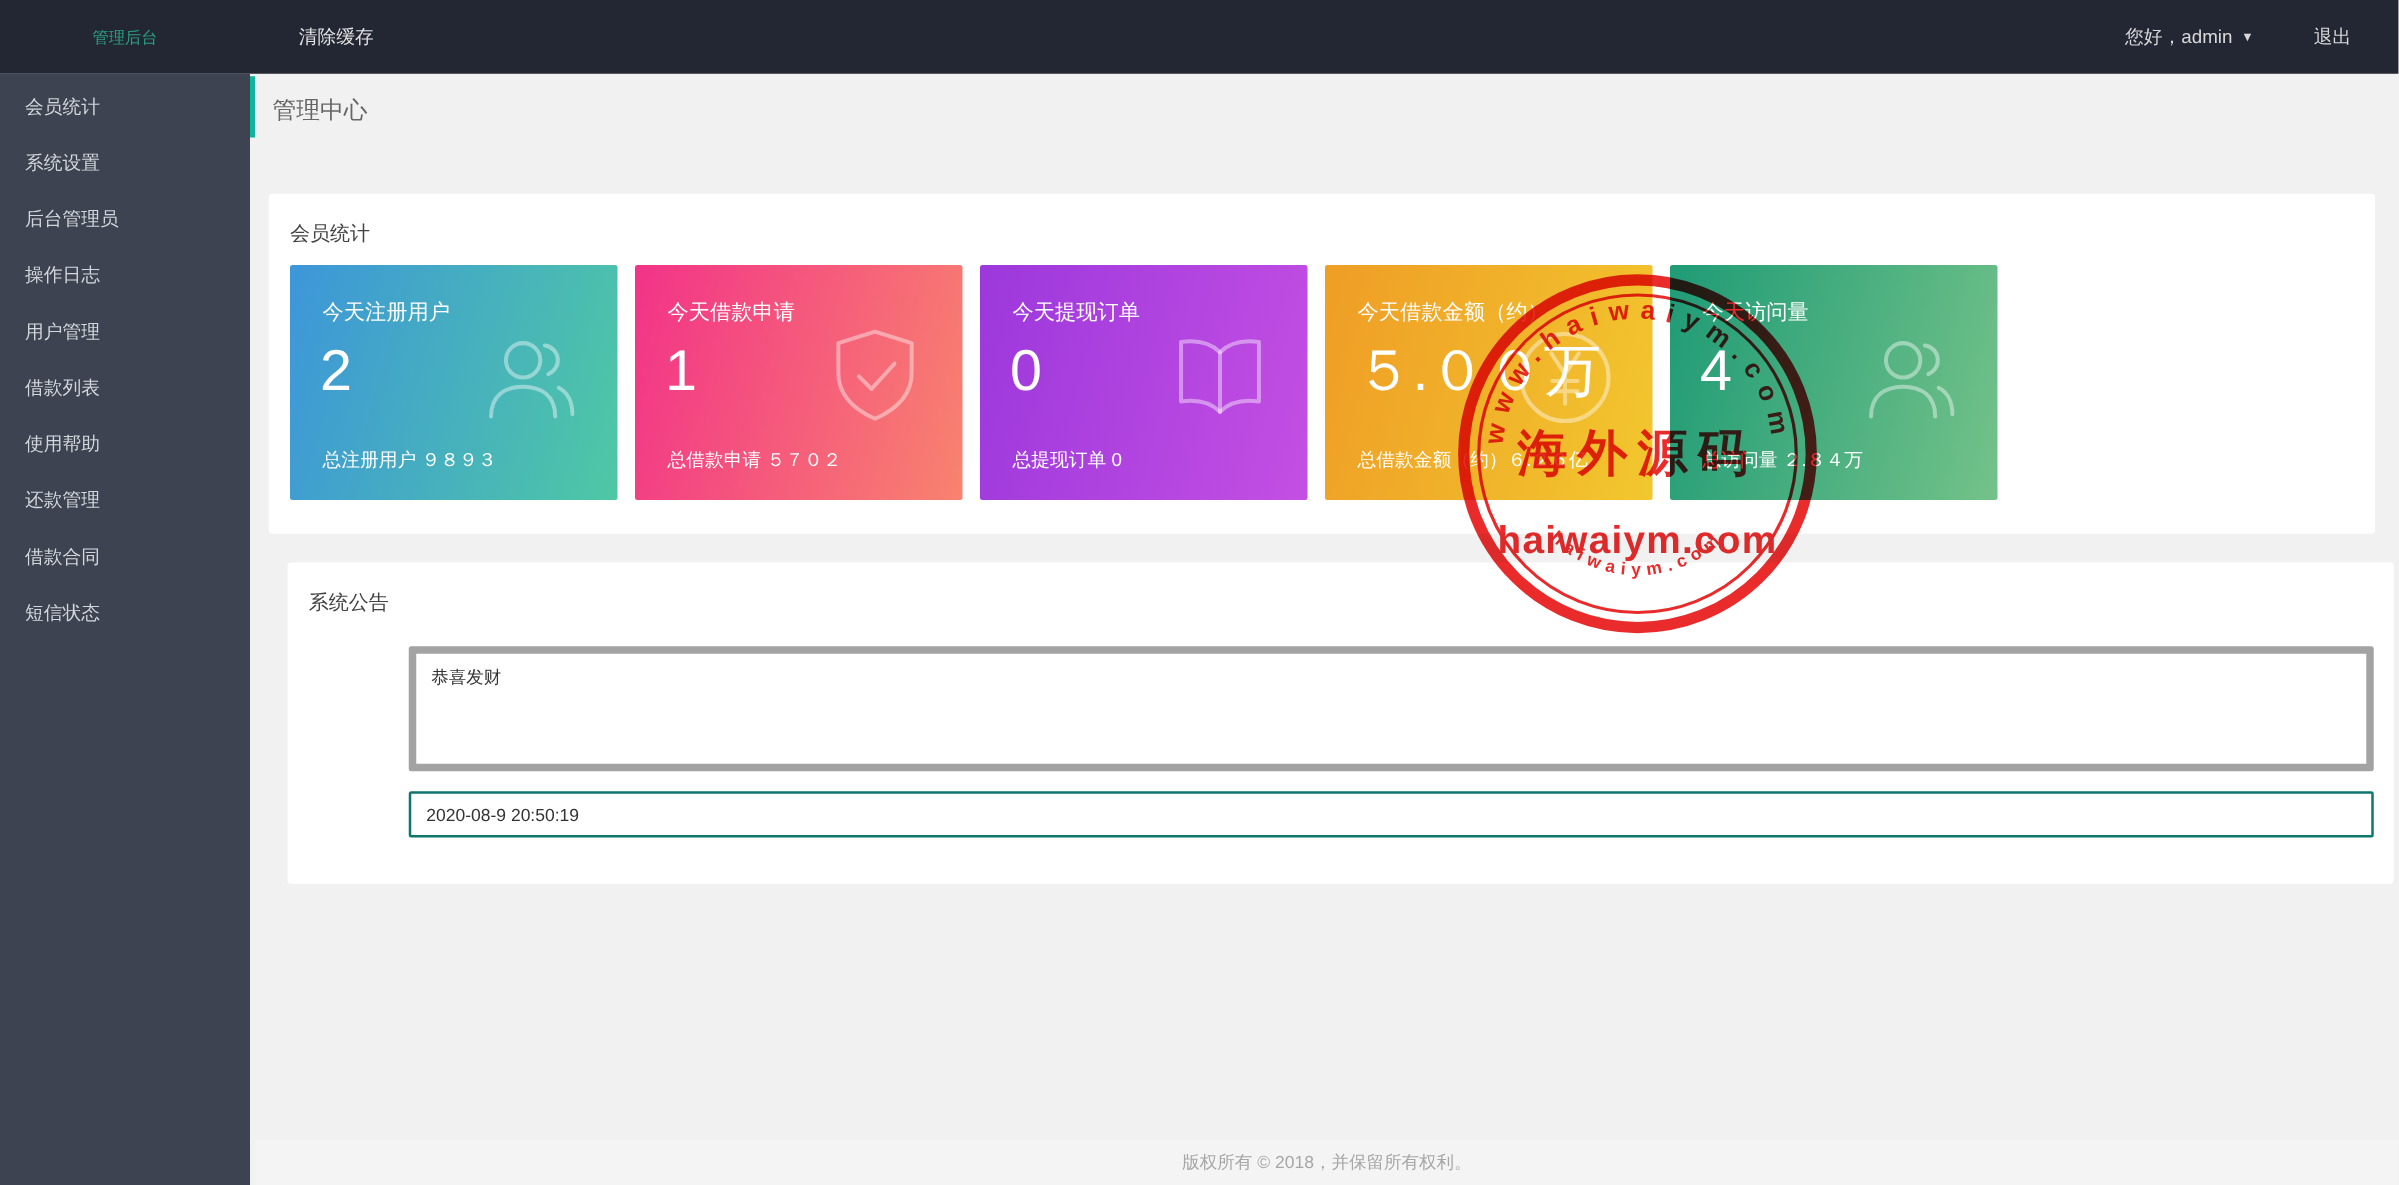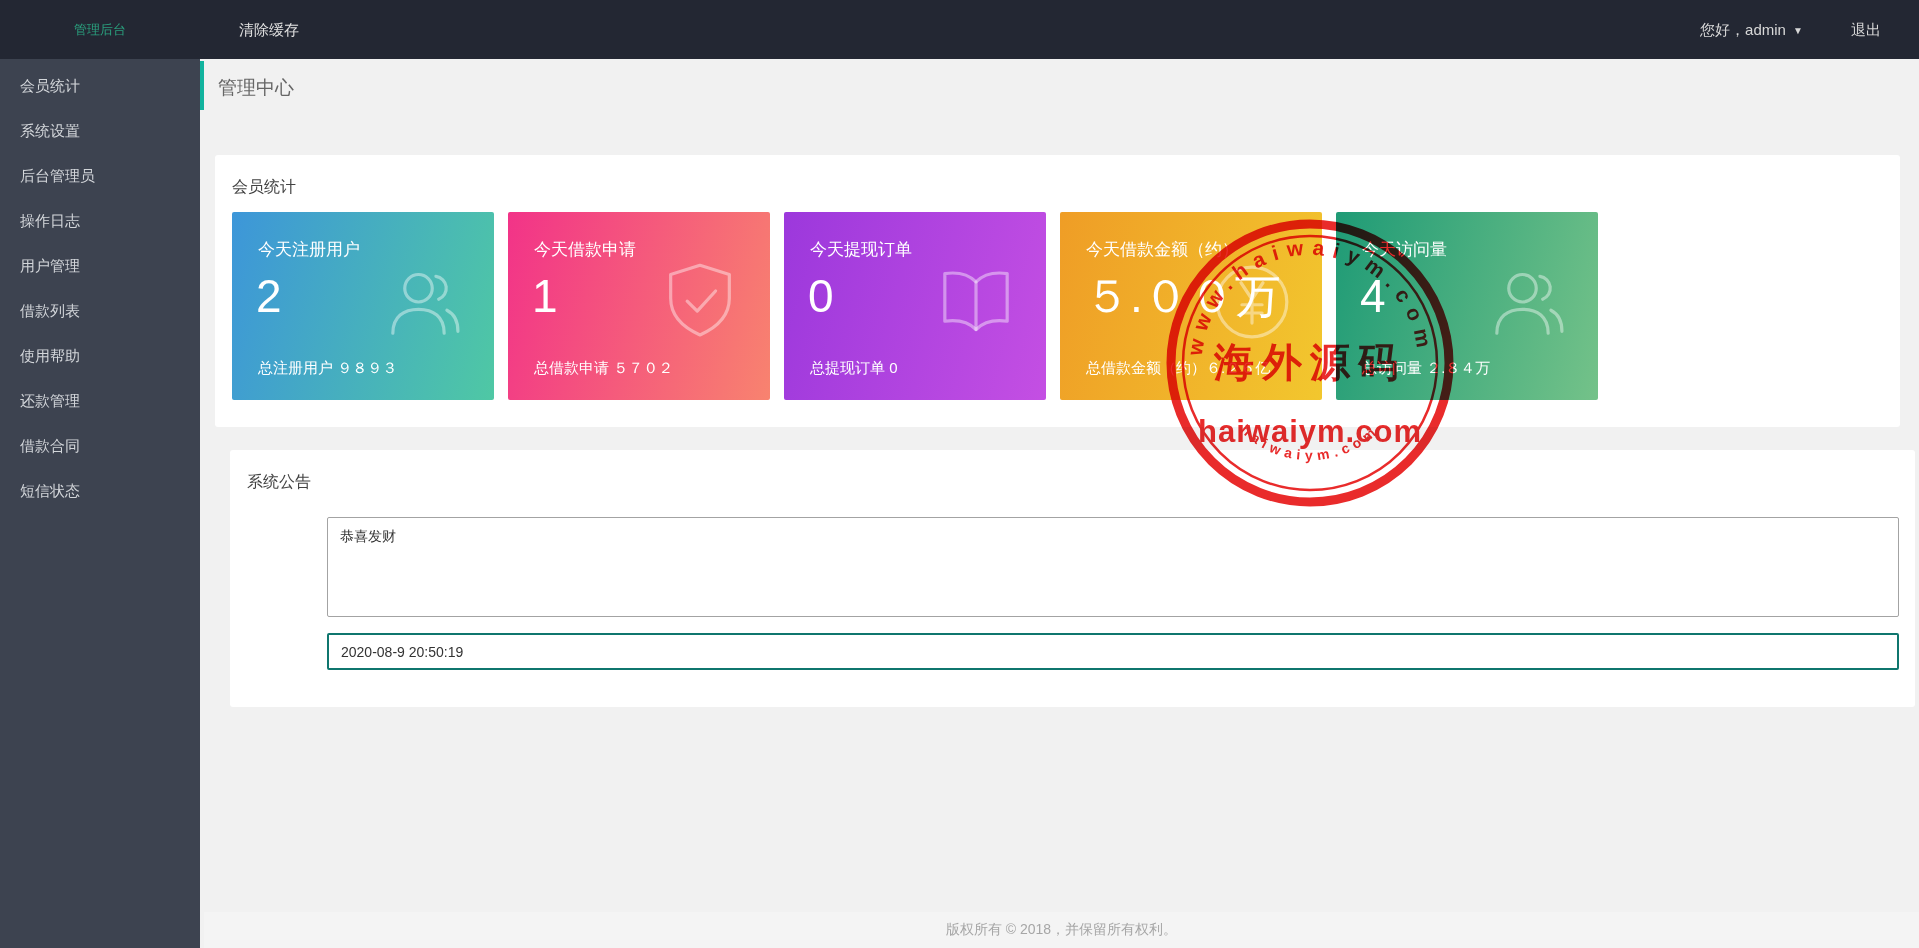--- a/index.html
+++ b/index.html
@@ -32,21 +32,21 @@
   .cards-row{position:absolute;left:17px;top:57px;height:188px;display:flex;gap:14px;}
   .stat-card{position:relative;width:262px;height:188px;border-radius:2px;color:#fff;box-sizing:border-box;overflow:hidden;text-decoration:underline;}
   .card-label{position:absolute;left:26px;top:26px;font-size:17px;}
   .card-value{position:absolute;left:24px;top:54px;font-size:46px;font-weight:300;line-height:60px;white-space:nowrap;}
   .card-total{position:absolute;left:26px;bottom:22px;font-size:15px;white-space:nowrap;}
   .card-icon{position:absolute;right:26px;top:46px;width:88px;height:88px;}
   .card-icon svg{width:88px;height:88px;}
 
   .panel-notice{left:230px;top:450px;width:1685px;height:257px;}
   .notice-textarea{position:absolute;left:97px;top:67px;width:1572px;height:100px;box-sizing:border-box;
-      border:1px solid #a3a3a3;border-radius:2px;padding:10px 12px;font-size:14px;color:#333;resize:none;
+      border:6px solid #a3a3a3;border-radius:2px;padding:10px 12px;font-size:14px;color:#333;resize:none;
       font-family:"Liberation Sans","DejaVu Sans",sans-serif;background:#fff;outline:none;}
   .notice-time{position:absolute;left:97px;top:183px;width:1572px;height:37px;box-sizing:border-box;
       border:2px solid #0f766e;border-radius:2px;padding:0 12px;font-size:14px;color:#333;
       font-family:"Liberation Sans","DejaVu Sans",sans-serif;background:#fff;outline:none;}
 
   
   .footer{position:absolute;left:204px;top:912px;width:1715px;height:36px;background:#f4f4f4;
       text-align:center;line-height:34px;font-size:14px;color:#a6a6a6;}
 
   

